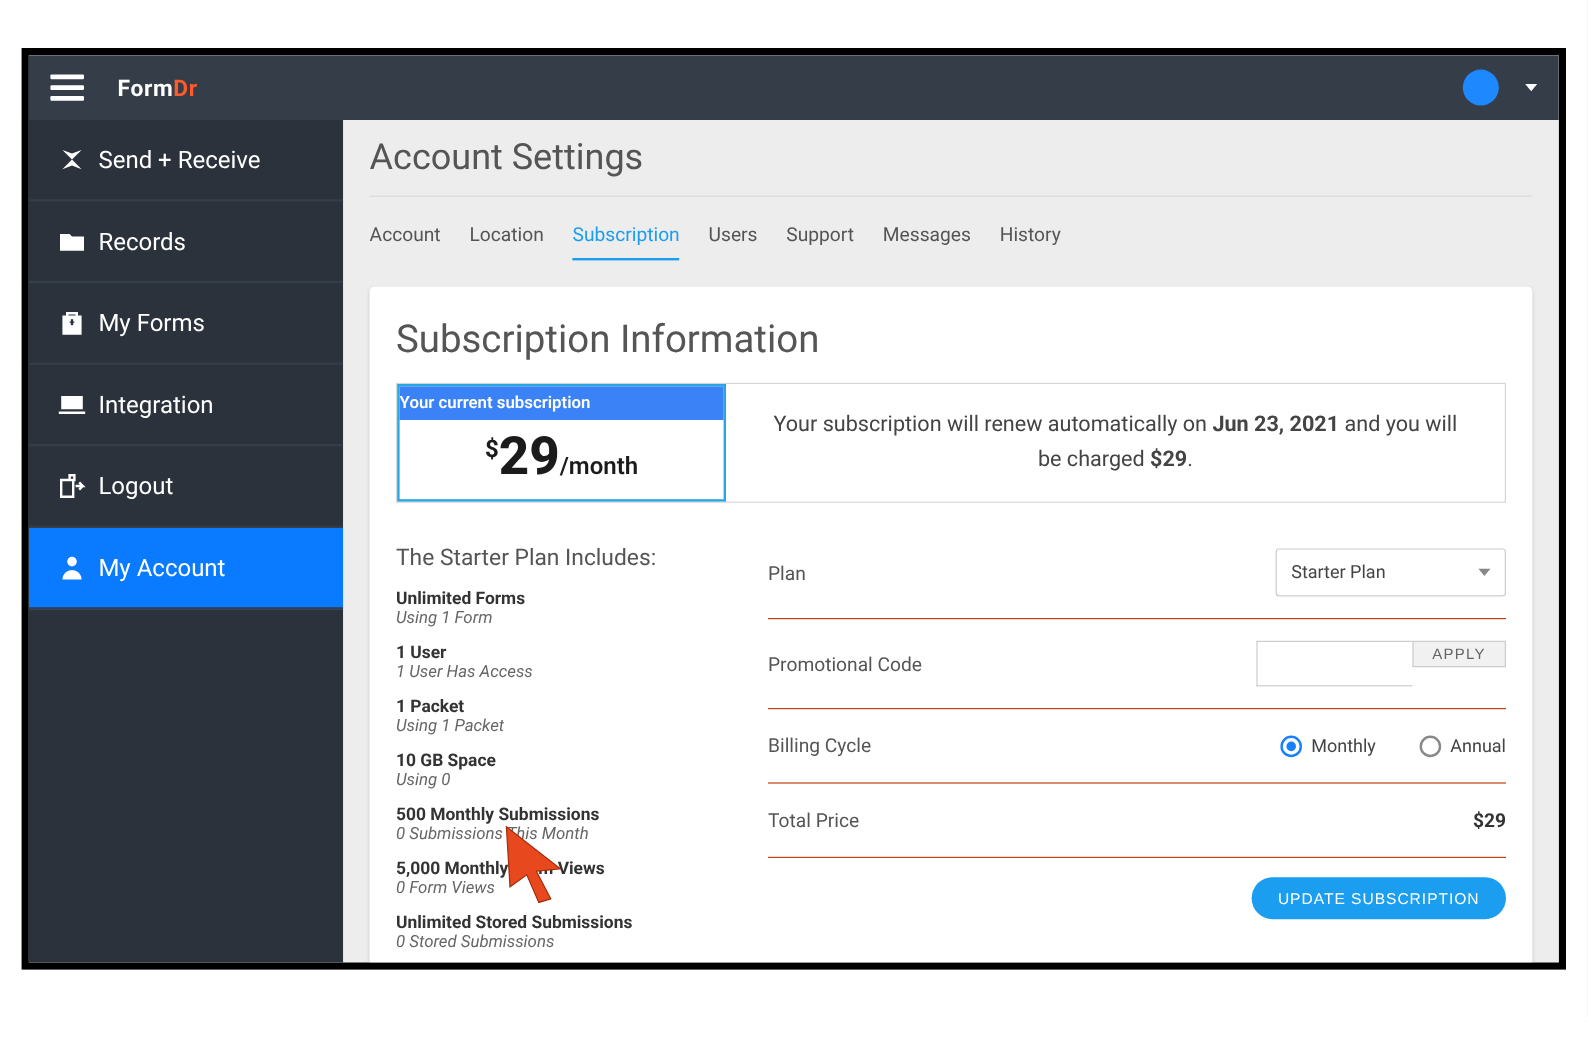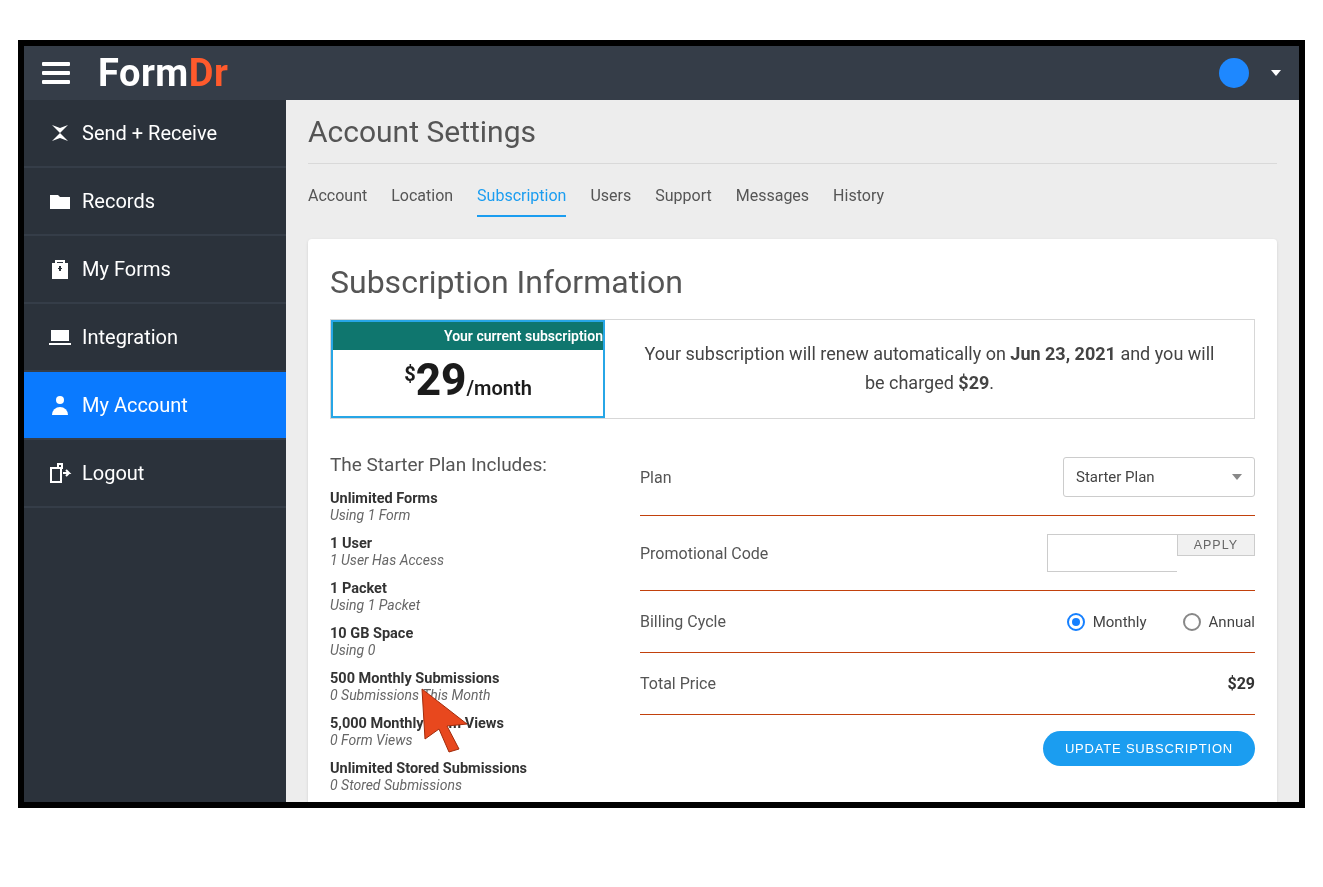--- a/index.html
+++ b/index.html
@@ -33,21 +33,21 @@
     margin-right: 28px;
     cursor: pointer;
   }
   .hamburger div {
     height: 4px;
     background: #fff;
     margin: 5px 0;
     border-radius: 1px;
   }
   .logo {
-    font-size: 38px;
+    font-size: 19px;
     font-weight: 700;
     color: #fff;
     letter-spacing: .5px;
   }
   .logo .dr { color: #ff5a2c; font-weight: 700; }
   .header-right { margin-left: auto; display: flex; align-items: center; gap: 22px; }
   .avatar { width: 30px; height: 30px; background: #1e88ff; border-radius: 50%; }
   .caret { width: 0; height: 0; border-left: 5px solid transparent; border-right: 5px solid transparent; border-top: 6px solid #fff; }
   
   .app-body { display: flex; height: calc(100% - 54px); }
@@ -73,21 +73,21 @@
   .card {
     background: #fff; border-radius: 4px;
     box-shadow: 0 1px 3px rgba(0,0,0,.12);
     padding: 24px 22px 18px 22px;
   }
   .card-title { font-size: 32px; color: #555; font-weight: 400; margin-bottom: 18px; }
   
   .sub-row { display: flex; border: 1px solid #d7d7d7; }
   .current-box { width: 274px; border: 2px solid #27a6e6; position: relative; }
   .current-head {
-    background: #0f766e; color: #fff; text-align: right;
+    background: #3b82f6; color: #fff; text-align: left;
     font-size: 14px; font-weight: 600; padding: 6px 0;
   }
   .price-box { padding: 8px 0 14px 0; text-align: center; color: #1b1b1b; }
   .price-dollar { font-size: 20px; font-weight: 700; vertical-align: top; position: relative; top: 4px; }
   .price-amount { font-size: 44px; font-weight: 800; line-height: 1; }
   .price-period { font-size: 20px; font-weight: 600; }
   .renew-box {
     flex: 1; display: flex; align-items: center; justify-content: center;
     padding: 0 30px; color: #444; font-size: 18px; line-height: 1.6; text-align: center;
   }
@@ -200,36 +200,36 @@
         <span>My Forms</span>
       </div>
       <div class="nav-item">
         <span class="nav-icon">
           <svg viewBox="0 0 24 24">
               <path d="M3 5h18v11H3zM1 18h22v2H1z"></path>
             </svg>
         </span>
         <span>Integration</span>
       </div>
+      <div class="nav-item">
+        <span class="nav-icon">
+          <svg viewBox="0 0 24 24">
+              <path d="M10 3h4v4h-4zM3 7h10v14H3zM15 12h6l-3-3m3 3l-3 3" stroke="#fff" stroke-width="2" fill="none"></path>
+            </svg>
+        </span>
+        <span>Logout</span>
+      </div>
       <div class="nav-item active">
         <span class="nav-icon">
           <svg viewBox="0 0 24 24">
               <circle cx="12" cy="7" r="4"></circle>
               <path d="M4 22a8 8 0 0116 0z"></path>
             </svg>
         </span>
         <span>My Account</span>
-      </div>
-      <div class="nav-item">
-        <span class="nav-icon">
-          <svg viewBox="0 0 24 24">
-              <path d="M10 3h4v4h-4zM3 7h10v14H3zM15 12h6l-3-3m3 3l-3 3" stroke="#fff" stroke-width="2" fill="none"></path>
-            </svg>
-        </span>
-        <span>Logout</span>
       </div>
     </div>
 
     <div class="main">
       <div class="page-title">Account Settings</div>
 
       <div class="tabs">
         <div class="tab">Account</div>
         <div class="tab">Location</div>
         <div class="tab active">Subscription</div>

